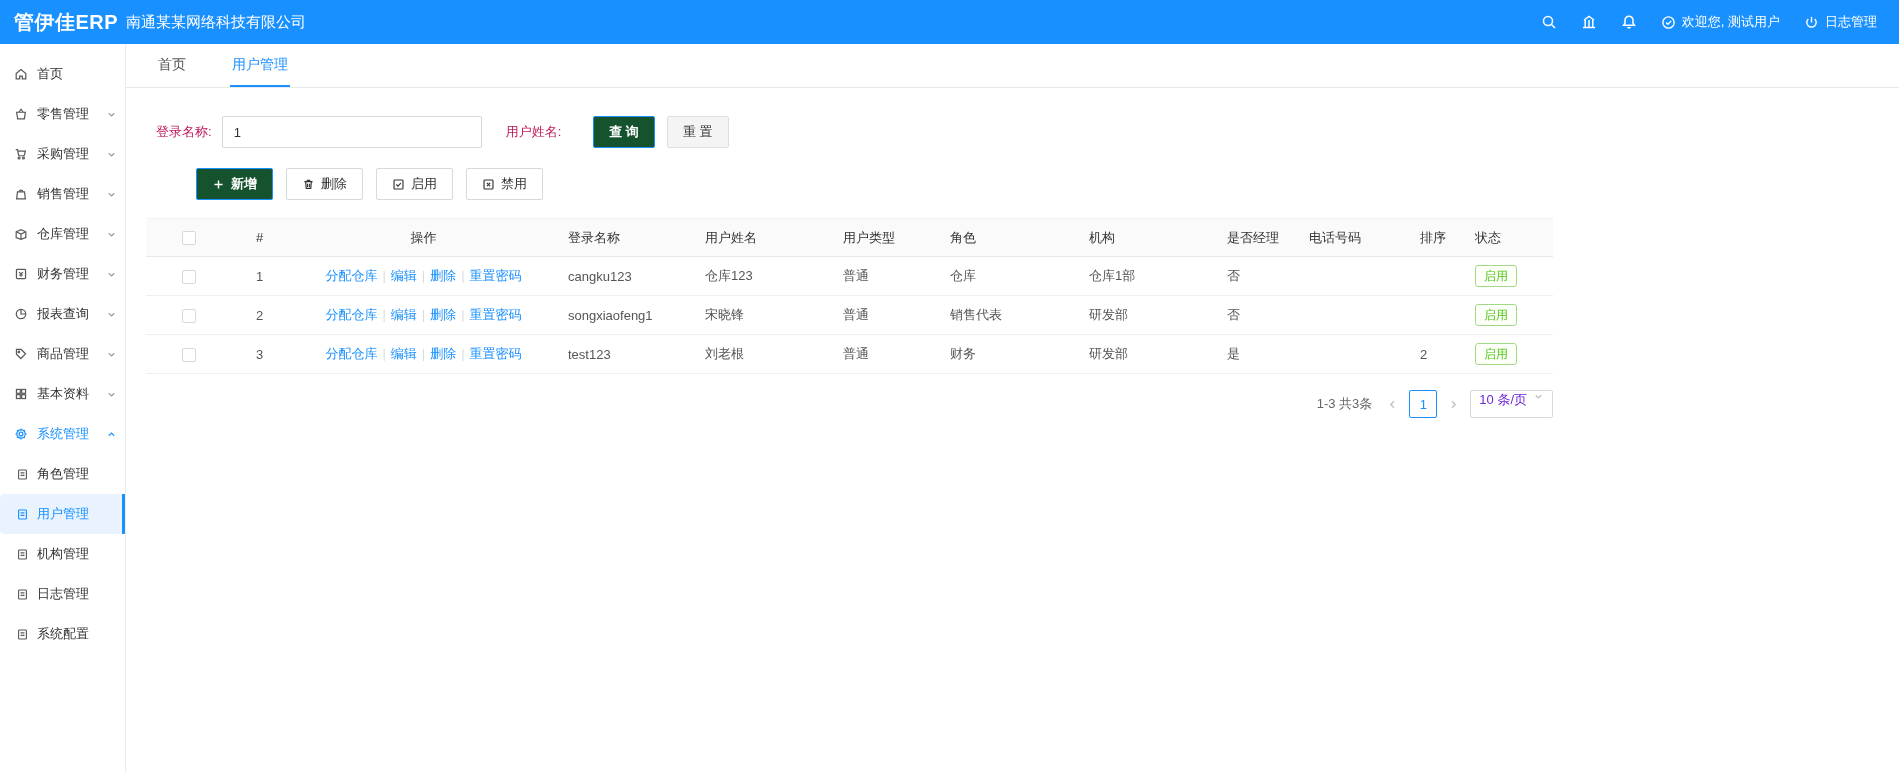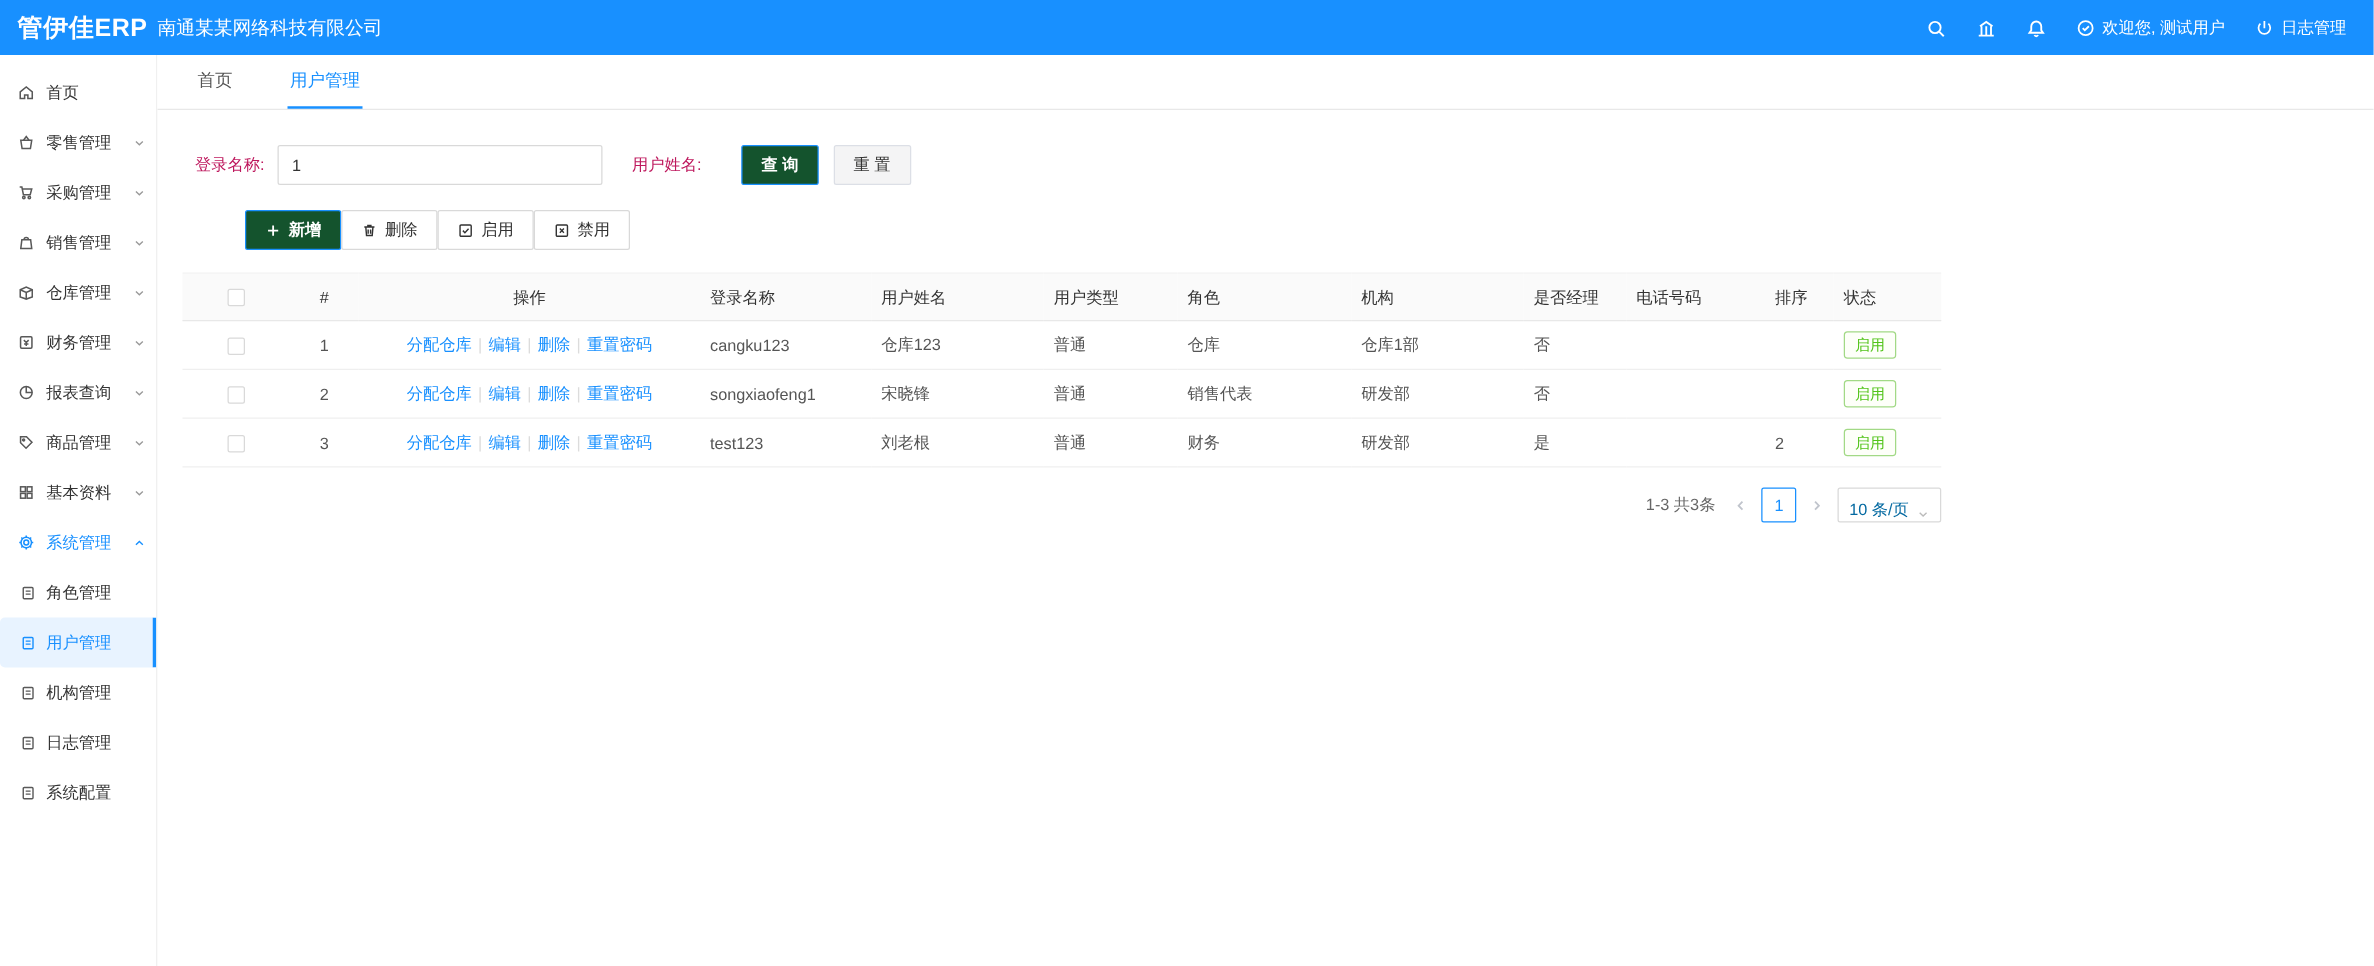--- a/index.html
+++ b/index.html
@@ -4,21 +4,21 @@
 <style>
   * { margin:0; padding:0; box-sizing:border-box; }
   html,body { width:1899px; height:773px; }
   body { font-family:"Liberation Sans","DejaVu Sans",sans-serif; background:#fff; color:#333; font-size:13px; overflow:hidden; }
   svg { display:block; }
 
   
   .topbar { height:44px; background:#1890ff; display:flex; align-items:center; color:#fff; }
   .logo { width:126px; padding-left:14px; font-size:20px; font-weight:bold; letter-spacing:.5px; white-space:nowrap; }
   .company { font-size:15px; margin-left:0; }
-  .topbar-right { margin-left:auto; display:flex; align-items:flex-end; gap:24px; padding-right:22px; font-size:13px; }
+  .topbar-right { margin-left:auto; display:flex; align-items:center; gap:24px; padding-right:22px; font-size:13px; }
   .top-ic { color:#fff; cursor:pointer; display:flex; align-items:center; gap:6px; }
 
   
   .layout { display:flex; height:729px; }
   .sidebar { width:126px; border-right:1px solid #ececec; background:#fff; padding-top:10px; flex:none; }
   .side-item { height:40px; display:flex; align-items:center; padding:0 8px 0 14px; gap:9px; color:#333; cursor:pointer; font-size:13px; white-space:nowrap; }
   .side-item .ic { color:#595959; flex:none; }
   .side-item .chev { margin-left:auto; color:#999; flex:none; }
   .side-item.parent-active, .side-item.parent-active .ic, .side-item.parent-active .chev { color:#1890ff; }
   .sub-item { height:40px; display:flex; align-items:center; padding:0 8px 0 16px; gap:8px; color:#333; cursor:pointer; font-size:13px; white-space:nowrap; }
@@ -38,38 +38,38 @@
   .search-row { display:flex; align-items:center; margin:6px 0 20px 10px; }
   .field-label { font-size:13px; color:#be185d; margin-right:10px; }
   .input { width:260px; height:32px; border:1px solid #d9d9d9; border-radius:2px; padding:0 11px; font-size:13px; color:#333; outline:none; background:#fff; }
   .input::placeholder { color:#bfbfbf; }
   .gap-left { margin-left:24px; }
   .btn { height:32px; padding:0 15px; border:1px solid #d9d9d9; background:#fff; border-radius:2px; font-size:13px; color:#333; cursor:pointer; display:inline-flex; align-items:center; gap:6px; font-family:inherit; }
   .btn.primary { background:#14532d; border-color:#1890ff; color:#fff;font-weight:bold; }
   .btn.gray { background:#f4f4f5; border-color:#dcdfe6; }
   .btn-query { margin-left:22px; }
   .btn-reset { margin-left:12px; }
-  .toolbar { display:flex; gap:0; margin:0 0 18px 10px;padding-left:40px; }
+  .toolbar { display:flex; gap:13px; margin:0 0 18px 10px;padding-left:40px; }
 
   
   table { border-collapse:collapse; width:1407px; table-layout:fixed; }
   thead th { background:#fafafa; height:38px; font-weight:500; color:#333; text-align:left; padding:0 8px; border-bottom:1px solid #e8e8e8; border-top:1px solid #f2f2f2; font-size:13px; }
   tbody td { height:39px; padding:0 8px; border-bottom:1px solid #efefef; color:#555; font-size:13px; background:#fff; }
   .center { text-align:center !important; }
   .op-link { color:#1890ff; cursor:pointer; }
   .op-sep { color:#dcdcdc; margin:0 5px; }
   .checkbox { width:14px; height:14px; border:1px solid #d9d9d9; border-radius:2px; display:inline-block; background:#fff; vertical-align:middle; cursor:pointer; }
   .badge { display:inline-block; padding:2px 8px; border:1px solid #a2d986; color:#52c41a; background:#fdfff9; border-radius:3px; font-size:12px; line-height:16px; }
 
   
   .pagination { display:flex; align-items:center; justify-content:flex-end; gap:10px; margin-top:16px; width:1407px; color:#666; font-size:13px; }
   .pg-total { color:#666; margin-right:4px; }
   .pg-arrow { color:#c0c4cc; cursor:pointer; display:flex; align-items:center; }
   .pg-num { width:28px; height:28px; border:1px solid #1890ff; border-radius:2px; display:flex; align-items:center; justify-content:center; color:#1890ff; background:#fff; cursor:pointer; }
-  .pg-size { height:28px; border:1px solid #d9d9d9; border-radius:2px; padding:0 8px; display:flex; align-items:flex-end; gap:6px; color:#0369a1; background:#fff; cursor:pointer; }
+  .pg-size { height:28px; border:1px solid #d9d9d9; border-radius:2px; padding:0 8px; display:flex; align-items:flex-start; gap:6px; color:#6d28d9; background:#fff; cursor:pointer; }
   .pg-size .chev { color:#bbb; }
 </style>
 </head>
 <body>
 
 <header class="topbar">
   <div class="logo">管伊佳ERP</div>
   <div class="company">南通某某网络科技有限公司</div>
   <div class="topbar-right">
     <span class="top-ic">

